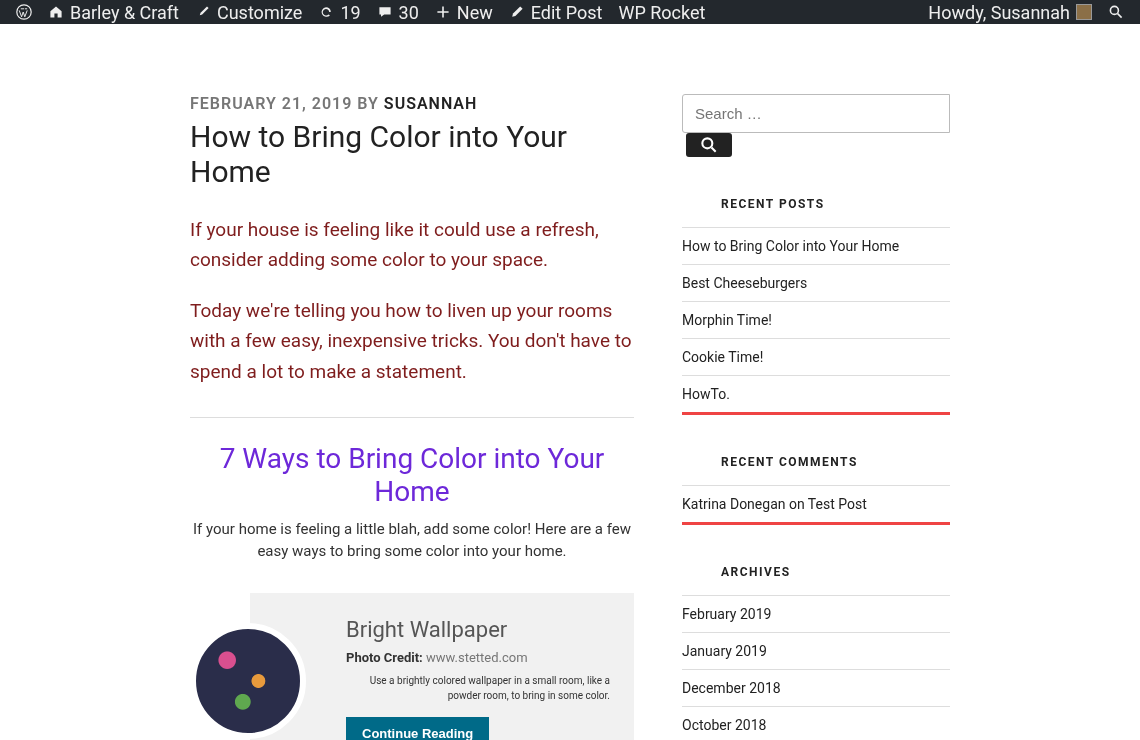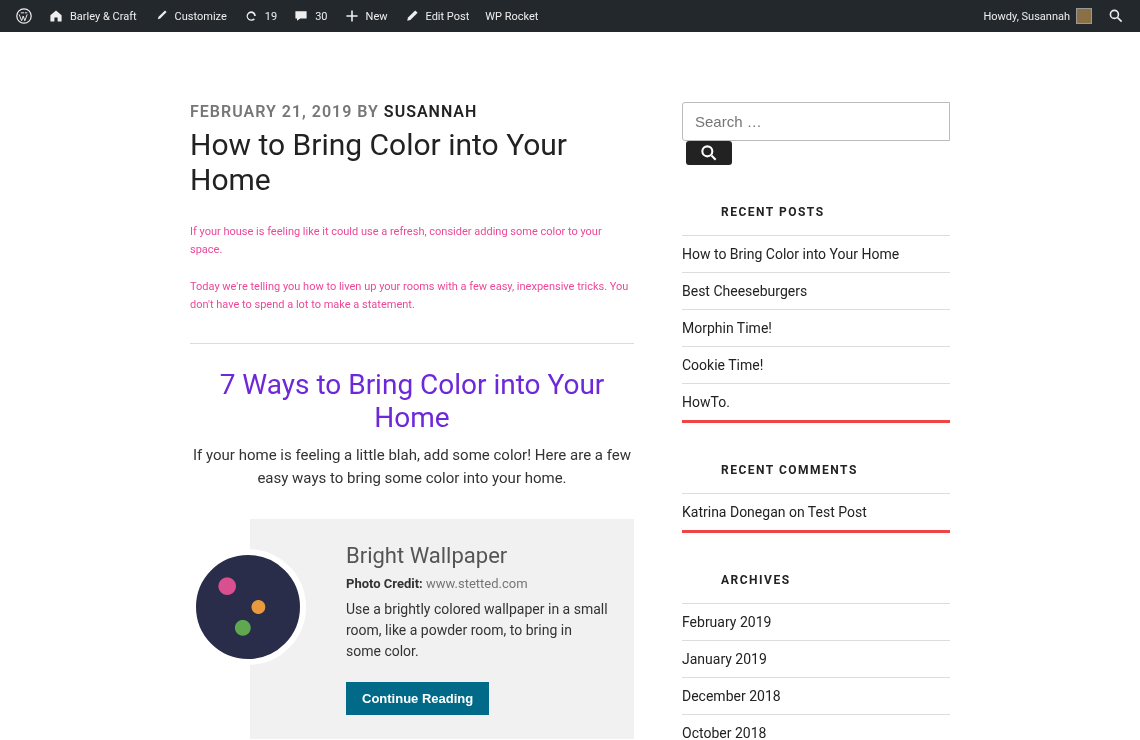--- a/index.html
+++ b/index.html
@@ -1,44 +1,44 @@
 <!DOCTYPE html>
 <html><head>
 <meta charset="utf-8">
 <style>
 * { margin: 0; padding: 0; box-sizing: border-box; }
 body { font-family: -apple-system, BlinkMacSystemFont, "Segoe UI", Roboto, sans-serif; background: #fff; }
 
-.admin-bar { background: #23282d; color: #eee; height: 32px; display: flex; align-items: center; justify-content: space-between; font-size: 11px; padding: 0 8px; }
+.admin-bar { background: #23282d; color: #eee; height: 24px; display: flex; align-items: center; justify-content: space-between; font-size: 18px; padding: 0 8px; }
 .admin-left, .admin-right { display: flex; align-items: center; gap: 0; }
 .admin-item { display: flex; align-items: center; gap: 6px; padding: 0 8px; height: 32px; cursor: pointer; color: #eee; }
 .admin-icon { width: 16px; height: 16px; display: flex; align-items: center; justify-content: center; fill: currentColor; }
 .avatar { width: 16px; height: 16px; background: #8b6f47; border: 1px solid #999; }
 
 .content-wrap { max-width: 760px; margin: 0 auto; padding: 70px 0 40px; display: flex; gap: 48px; }
 .main { flex: 1; }
 .sidebar { width: 268px; }
 
 .post-meta { font-size: 16px; font-weight: 600; letter-spacing: 1px; color: #767676; text-transform: uppercase; margin-bottom: 6px; }
 .post-meta a { color: #222; text-decoration: none; }
 .post-title { font-size: 30px; font-weight: 400; color: #222; margin-bottom: 26px; }
-.post-body p { font-size: 11px; color: #ec4899; line-height: 1.6; margin-bottom: 20px; }
+.post-body p { font-size: 19px; color: #7f1d1d; line-height: 1.6; margin-bottom: 20px; }
 
 hr.sep { border: none; border-top: 1px solid #ddd; margin: 30px 0 24px; }
 
 .list-heading { font-size: 28px; font-weight: 400; color: #6d28d9; text-align: center; margin-bottom: 10px; }
 .list-sub { font-size: 15px; color: #333; text-align: center; line-height: 1.5; margin-bottom: 30px; }
 
 .card { background: #f1f1f1; padding: 24px 24px 24px 96px; margin-bottom: 20px; position: relative; min-height: 140px; margin-left: 60px; }
 .card-img { position: absolute; left: -60px; top: 30px; width: 116px; height: 116px; border-radius: 50%; border: 6px solid #fff; background: #888; overflow: hidden; }
 .card-img.floral { background: radial-gradient(circle at 30% 30%, #d94f8f 8%, transparent 9%), radial-gradient(circle at 60% 50%, #e89a3c 8%, transparent 9%), radial-gradient(circle at 45% 70%, #5fa84f 8%, transparent 9%), #2a2d4a; }
 .card-title { font-size: 22px; font-weight: 400; color: #555; margin-bottom: 8px; }
 .card-credit { font-size: 13px; color: #767676; margin-bottom: 8px; }
 .card-credit b { color: #333; }
-.card-desc { font-size: 14px; color: #333; line-height: 1.5; margin-bottom: 20px; }
+.card-desc { font-size: 10px; color: #333; line-height: 1.5; margin-bottom: 14px; text-align: right; }
 .card-btn { background: #006a88; color: #fff; border: none; padding: 9px 16px; font-size: 13px; font-weight: 600; cursor: pointer; }
 
 .search-row { display: flex; margin-bottom: 40px; flex-direction: column; }
 .search-input { flex: 1; border: 1px solid #bbb; border-radius: 3px 0 0 3px; padding: 10px 12px; font-size: 15px; }
 .search-btn { width: 46px; background: #222; border: 2px solid #222; border-radius: 3px; margin-left: 4px; display: flex; align-items: center; justify-content: center; cursor: pointer; }
 .search-btn svg { fill: #fff; width: 20px; height: 20px; }
 
 .widget { margin-bottom: 40px; }
 .widget-title { font-size: 12px; font-weight: 700; letter-spacing: 1.5px; color: #222; text-transform: uppercase; margin-bottom: 16px; margin-left: 39px; }
 .widget ul { list-style: none; }

